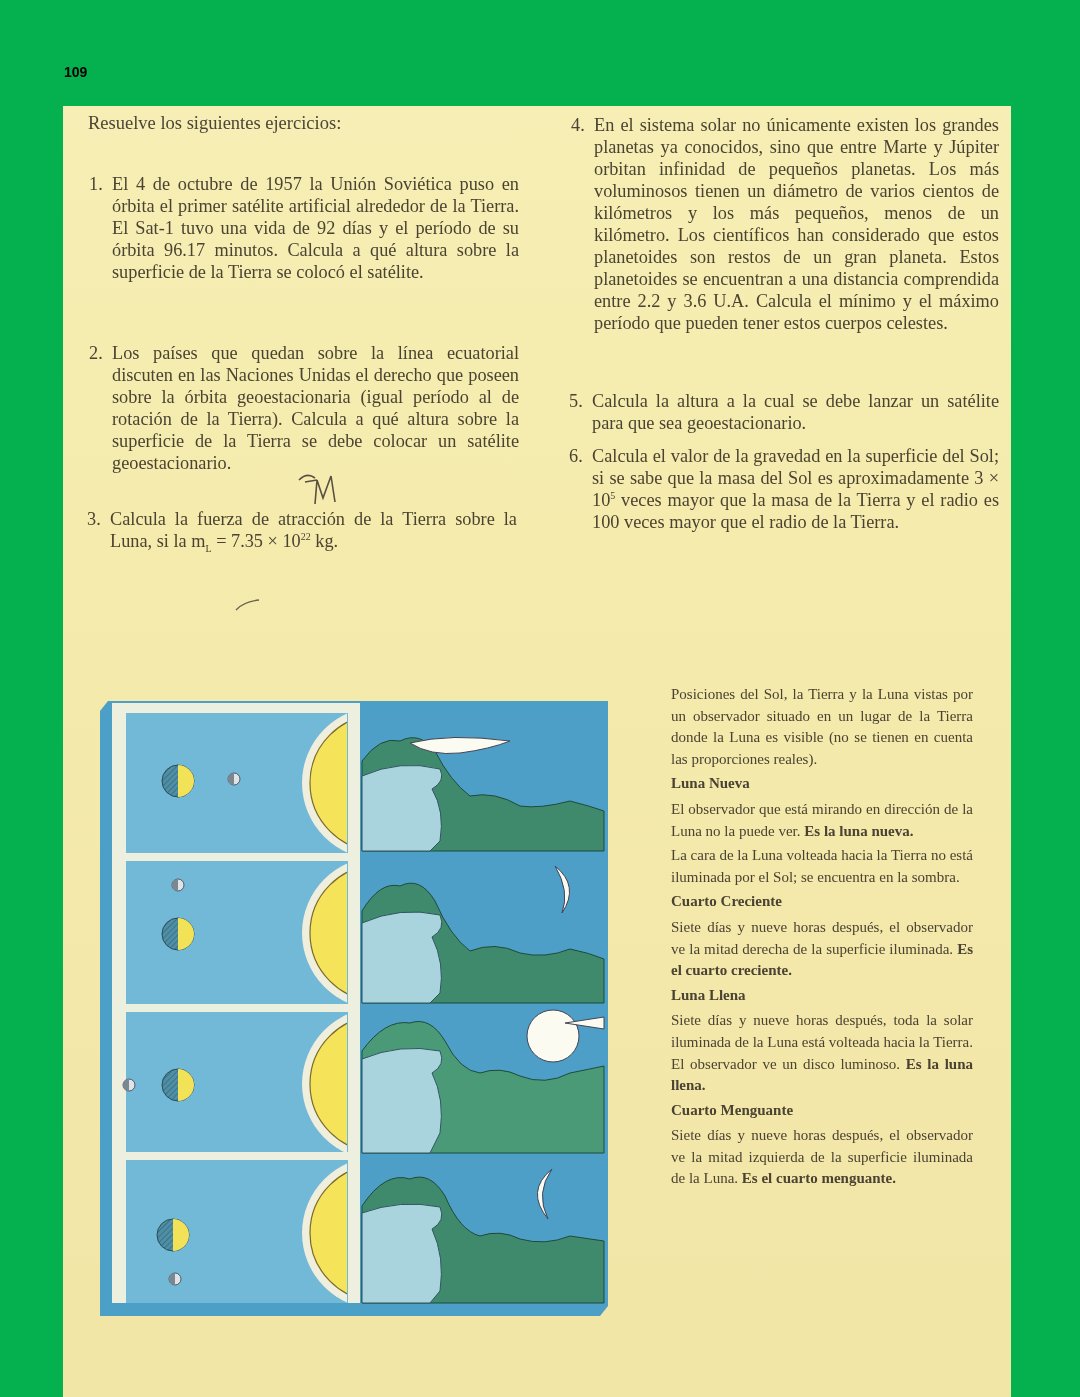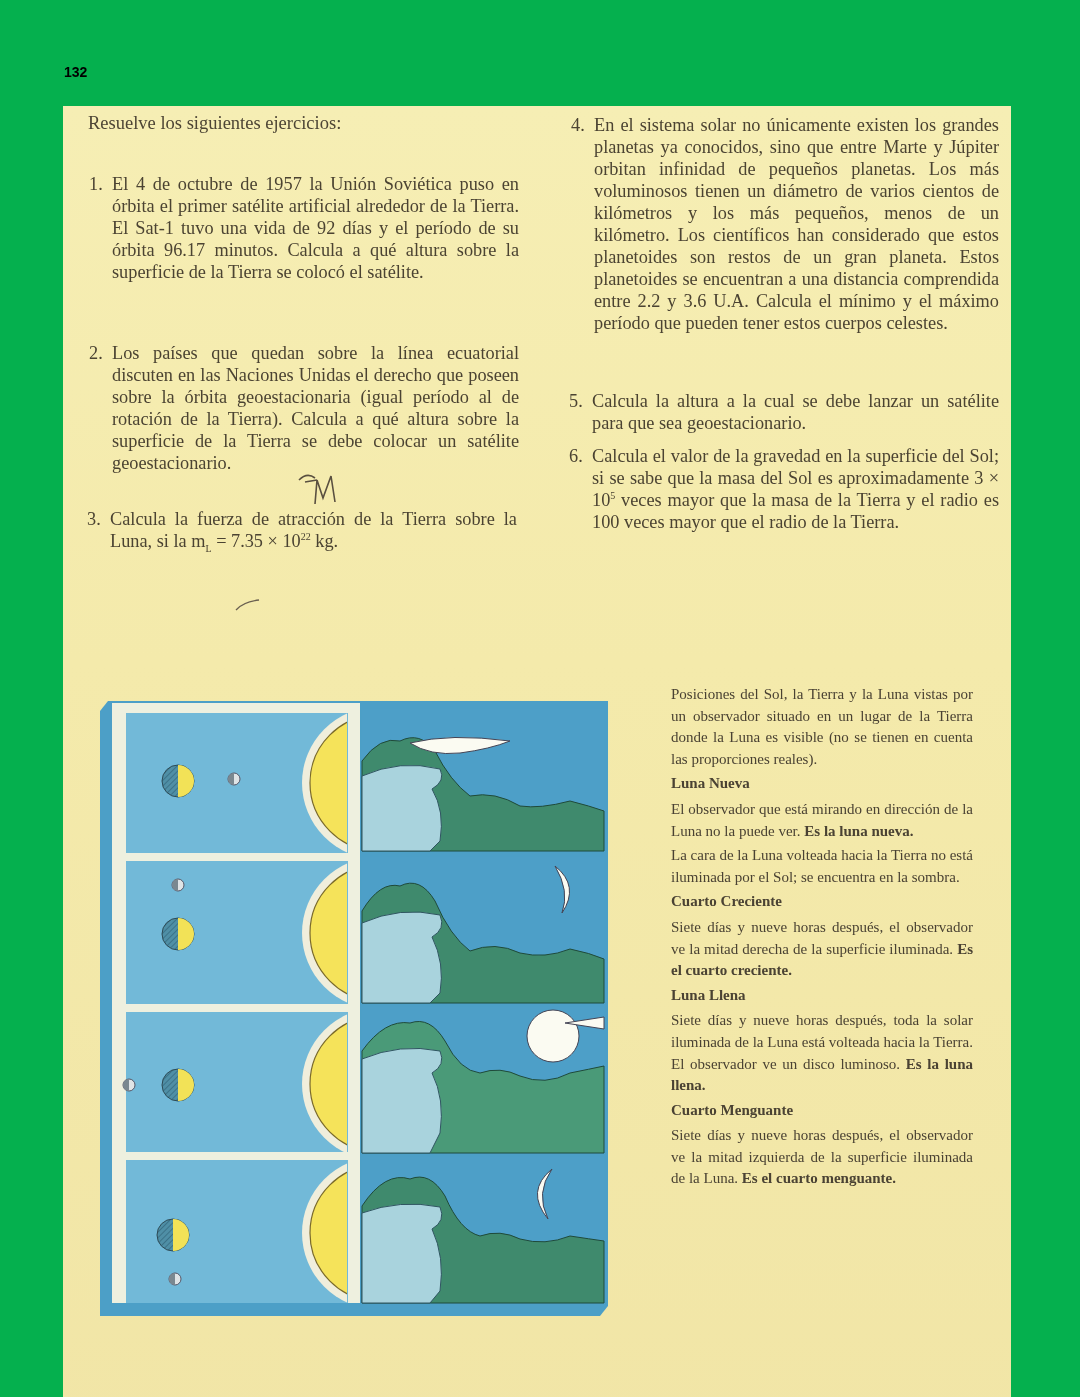--- a/index.html
+++ b/index.html
@@ -47,21 +47,21 @@
   .caption .h { font-weight: bold; margin-bottom: 4px; color: #4a4233; }
   .caption b { font-weight: bold; }
   .figure {
     position: absolute; left: 37px; top: 595px;
     width: 508px; height: 615px;
   }
 </style>
 </head>
 <body>
 
-<div class="page-number">132</div>
+<div class="page-number">109</div>
 
 <div class="sheet">
 
   <div class="col intro">Resuelve los siguientes ejercicios:</div>
 
   <div class="col ex ex1">
     <span class="num">1.</span>
     <span class="txt">El 4 de octubre de 1957 la Unión Soviética puso en órbita el primer satélite artificial alrededor de la Tierra. El Sat-1 tuvo una vida de 92 días y el período de su órbita 96.17 minutos. Calcula a qué altura sobre la superficie de la Tierra se colocó el satélite.</span>
   </div>
 

